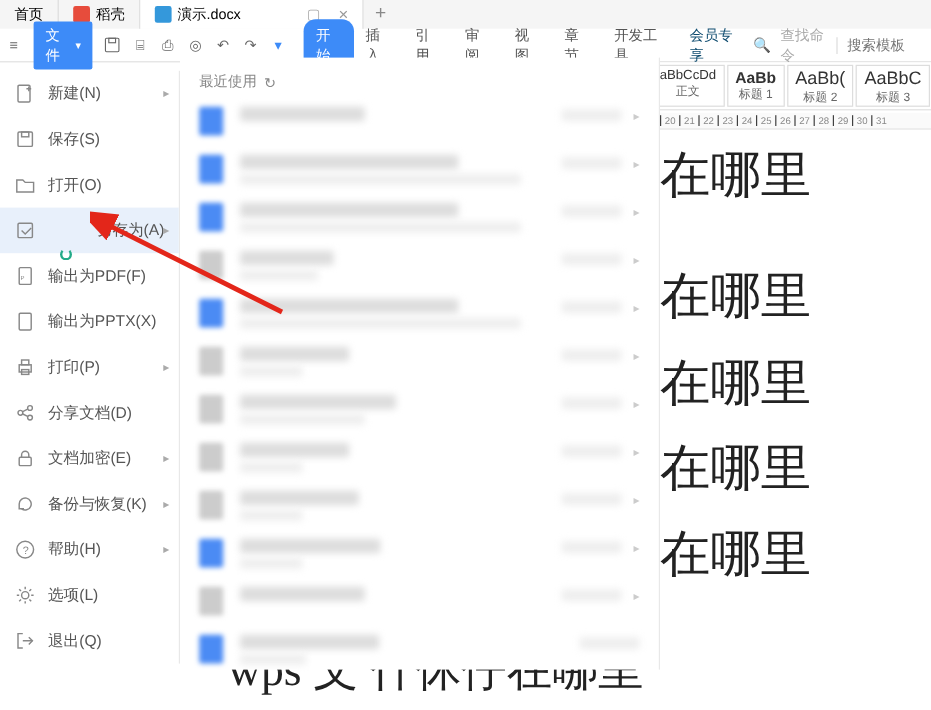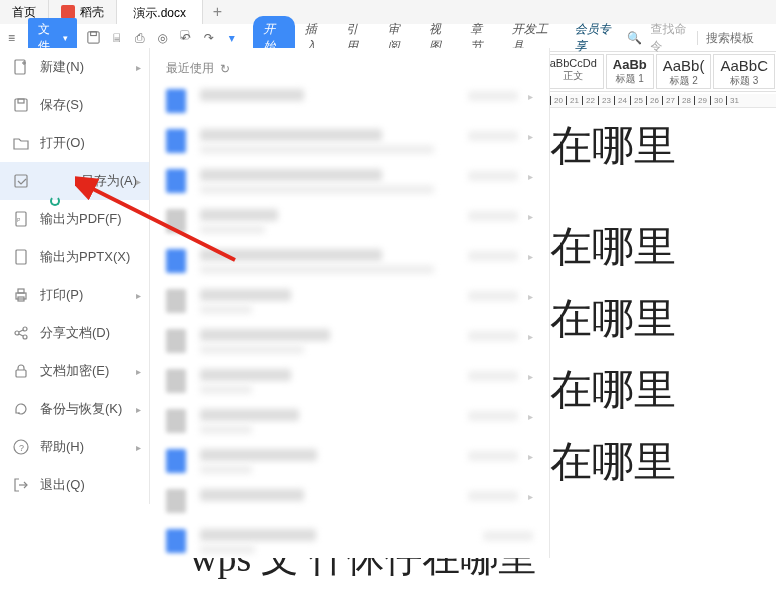--- a/index.html
+++ b/index.html
@@ -1,52 +1,52 @@
 <!DOCTYPE html>
 <html><head>
   <meta charset="utf-8">
   <style>
     * { margin: 0; padding: 0; box-sizing: border-box; font-family: "Microsoft YaHei", sans-serif; }
     body { width: 776px; height: 592px; background: #fff; overflow: hidden; position: relative; }
     
     
     .tab-bar { height: 24px; display: flex; align-items: stretch; background: #f5f5f5; font-size: 12px; }
     .tab { display: flex; align-items: center; padding: 0 12px; border-right: 1px solid #ddd; gap: 5px; }
-    .tab.active { background: #fff; flex-direction: column; }
+    .tab.active { background: #fff; }
     .tab-icon { width: 14px; height: 14px; display: inline-block; }
     .tab-icon.red { background: #e74c3c; border-radius: 2px; }
     .tab-icon.blue { background: #3498db; border-radius: 2px; }
     .tab-close { margin-left: 10px; color: #999; font-size: 14px; }
     .tab-new { width: 28px; display: flex; align-items: center; justify-content: center; color: #888; font-size: 16px; }
     
     
     .toolbar { height: 28px; display: flex; align-items: center; background: #fff; border-bottom: 1px solid #e0e0e0; font-size: 12px; }
     .file-btn { background: #3d8bf8; color: #fff; padding: 3px 10px; margin: 0 5px; border-radius: 2px; display: flex; align-items: center; gap: 3px; }
     .tb-icon { width: 16px; height: 16px; margin: 0 4px; color: #666; display: inline-flex; align-items: center; justify-content: center; }
     .ribbon-tabs { display: flex; gap: 0; margin-left: 10px; }
-    .ribbon-tab { padding: 5px 10px; color: #555; font-style: italic; }
+    .ribbon-tab { padding: 5px 10px; color: #555; }
     .ribbon-tab.active { background: #3d8bf8; color: #fff; border-radius: 10px; }
     .ribbon-tab.member { color: #0c4a6e; }
     .search-area { margin-left: auto; display: flex; align-items: center; gap: 8px; color: #aaa; padding-right: 10px; }
     .search-area .divider { border-left: 1px solid #ddd; height: 14px; }
     
     
     .styles-strip { position: absolute; top: 52px; right: 0; height: 40px; display: flex; background: #fff; border-bottom: 1px solid #e0e0e0; }
     .style-item { border: 1px solid #ddd; margin: 2px 1px; padding: 2px 6px; min-width: 48px; text-align: center; font-size: 10px; color: #666; }
     .style-item .preview { font-family: Liberation Sans, sans-serif; color: #333; }
     .style-item .preview.small { font-size: 11px; }
     .style-item .preview.med { font-size: 13px; font-weight: bold; }
     .style-item .preview.big { font-size: 15px; }
     
     
     .ruler { position: absolute; top: 94px; right: 0; width: 226px; height: 14px; background: #fafafa; border-bottom: 1px solid #e5e5e5; font-size: 8px; color: #888; display: flex; align-items: center; overflow: hidden; }
     .ruler span { flex: 0 0 16px; text-align: center; border-left: 1px solid #404040; }
     
     
-    .file-menu { position: absolute; left: 0; top: 48px; width: 150px; background: #fff; border-right: 1px solid #e8e8e8; z-index: 10; }
+    .file-menu { position: absolute; left: 0; top: 59px; width: 150px; background: #fff; border-right: 1px solid #e8e8e8; z-index: 10; }
     .menu-item { display: flex; align-items: center; height: 38px; padding: 0 12px; color: #555; font-size: 13px; gap: 10px; position: relative; }
     .menu-item.highlight { background: #e8f0fb; justify-content: space-between; }
     .menu-item .arrow { position: absolute; right: 8px; color: #aaa; font-size: 10px; }
     .menu-icon { width: 18px; height: 18px; color: #888; display: inline-flex; align-items: center; justify-content: center; }
     .menu-icon svg { width: 18px; height: 18px; stroke: #888; fill: none; stroke-width: 1.2; }
     .cursor-spin { position: absolute; left: 50px; bottom: -6px; width: 10px; height: 10px; border: 2px solid #2a8; border-top-color: transparent; border-radius: 50%; }
     
     
     .recent-panel { position: absolute; left: 150px; top: 48px; width: 400px; height: 510px; background: #fff; border-right: 1px solid #e8e8e8; z-index: 9; padding: 12px 0 0 16px; }
     .recent-title { font-size: 12px; color: #888; margin-bottom: 8px; display: flex; align-items: center; gap: 6px; }
@@ -265,20 +265,29 @@
           <circle cx="9" cy="9" r="7"></circle>
           <text x="7" y="13" font-size="9" fill="#888" stroke="none">?</text>
         </svg>
       </span>
     <span>帮助(H)</span>
       <span class="arrow">▸</span>
   </div>
   <div class="menu-item">
     <span class="menu-icon">
         <svg viewBox="0 0 18 18">
+          <circle cx="9" cy="9" r="3"></circle>
+          <path d="M9 2 v2 M9 14 v2 M2 9 h2 M14 9 h2 M4 4 l1.5 1.5 M12.5 12.5 L14 14 M4 14 l1.5-1.5 M12.5 5.5 L14 4"></path>
+        </svg>
+      </span>
+    <span>选项(L)</span>
+  </div>
+  <div class="menu-item">
+    <span class="menu-icon">
+        <svg viewBox="0 0 18 18">
           <path d="M7 3 h-4 v12 h4"></path>
           <path d="M7 9 h8"></path>
           <path d="M12 6 l3 3 l-3 3"></path>
         </svg>
       </span>
     <span>退出(Q)</span>
   </div>
 </div>
 
 <div class="recent-panel">

